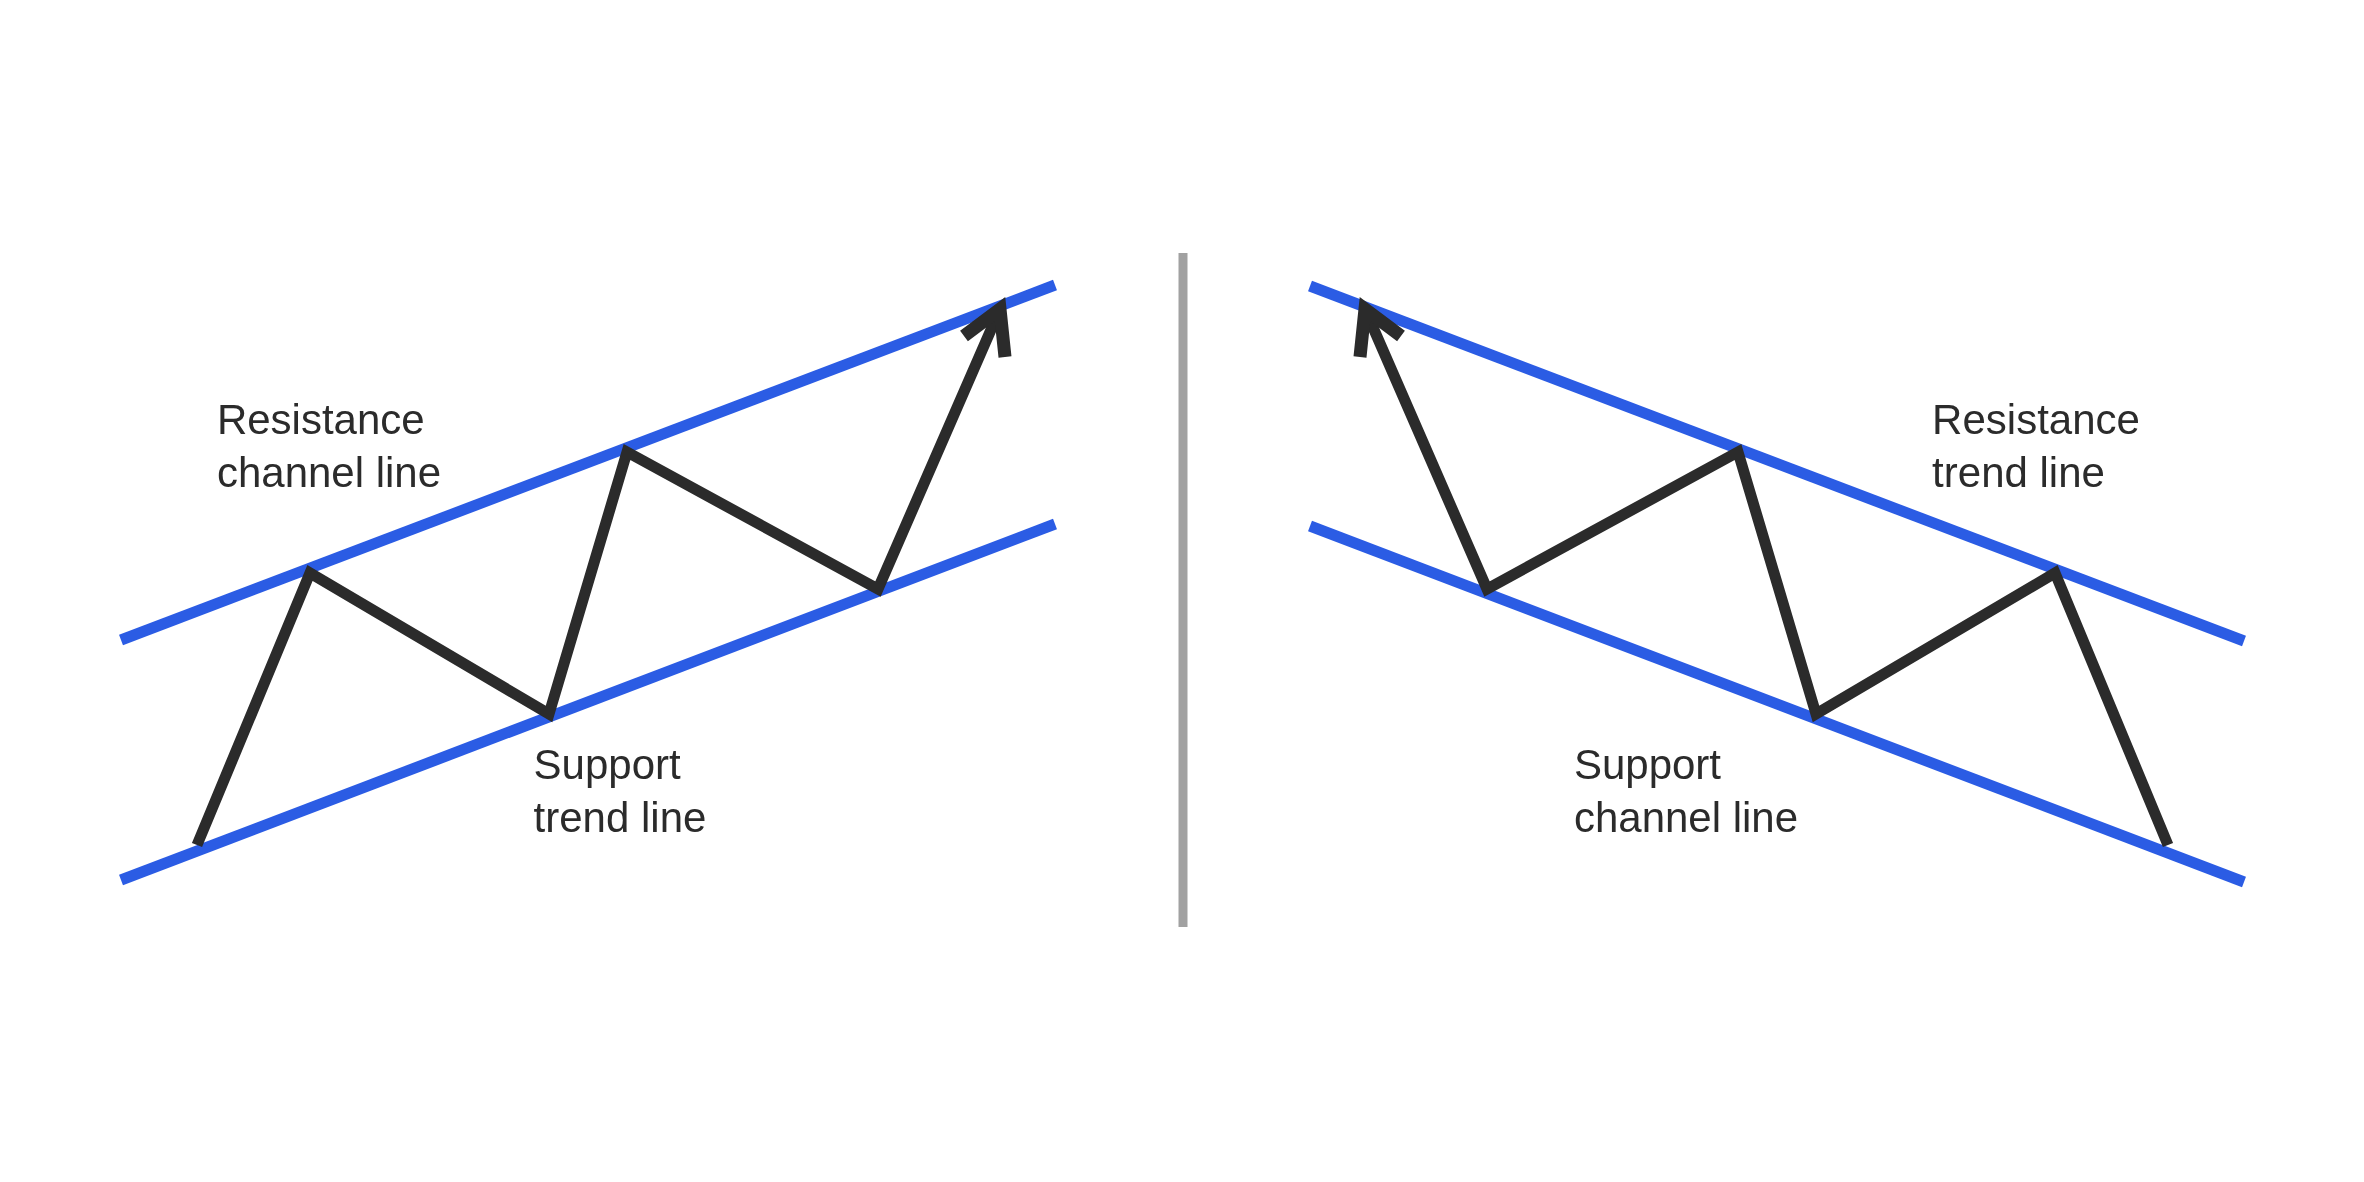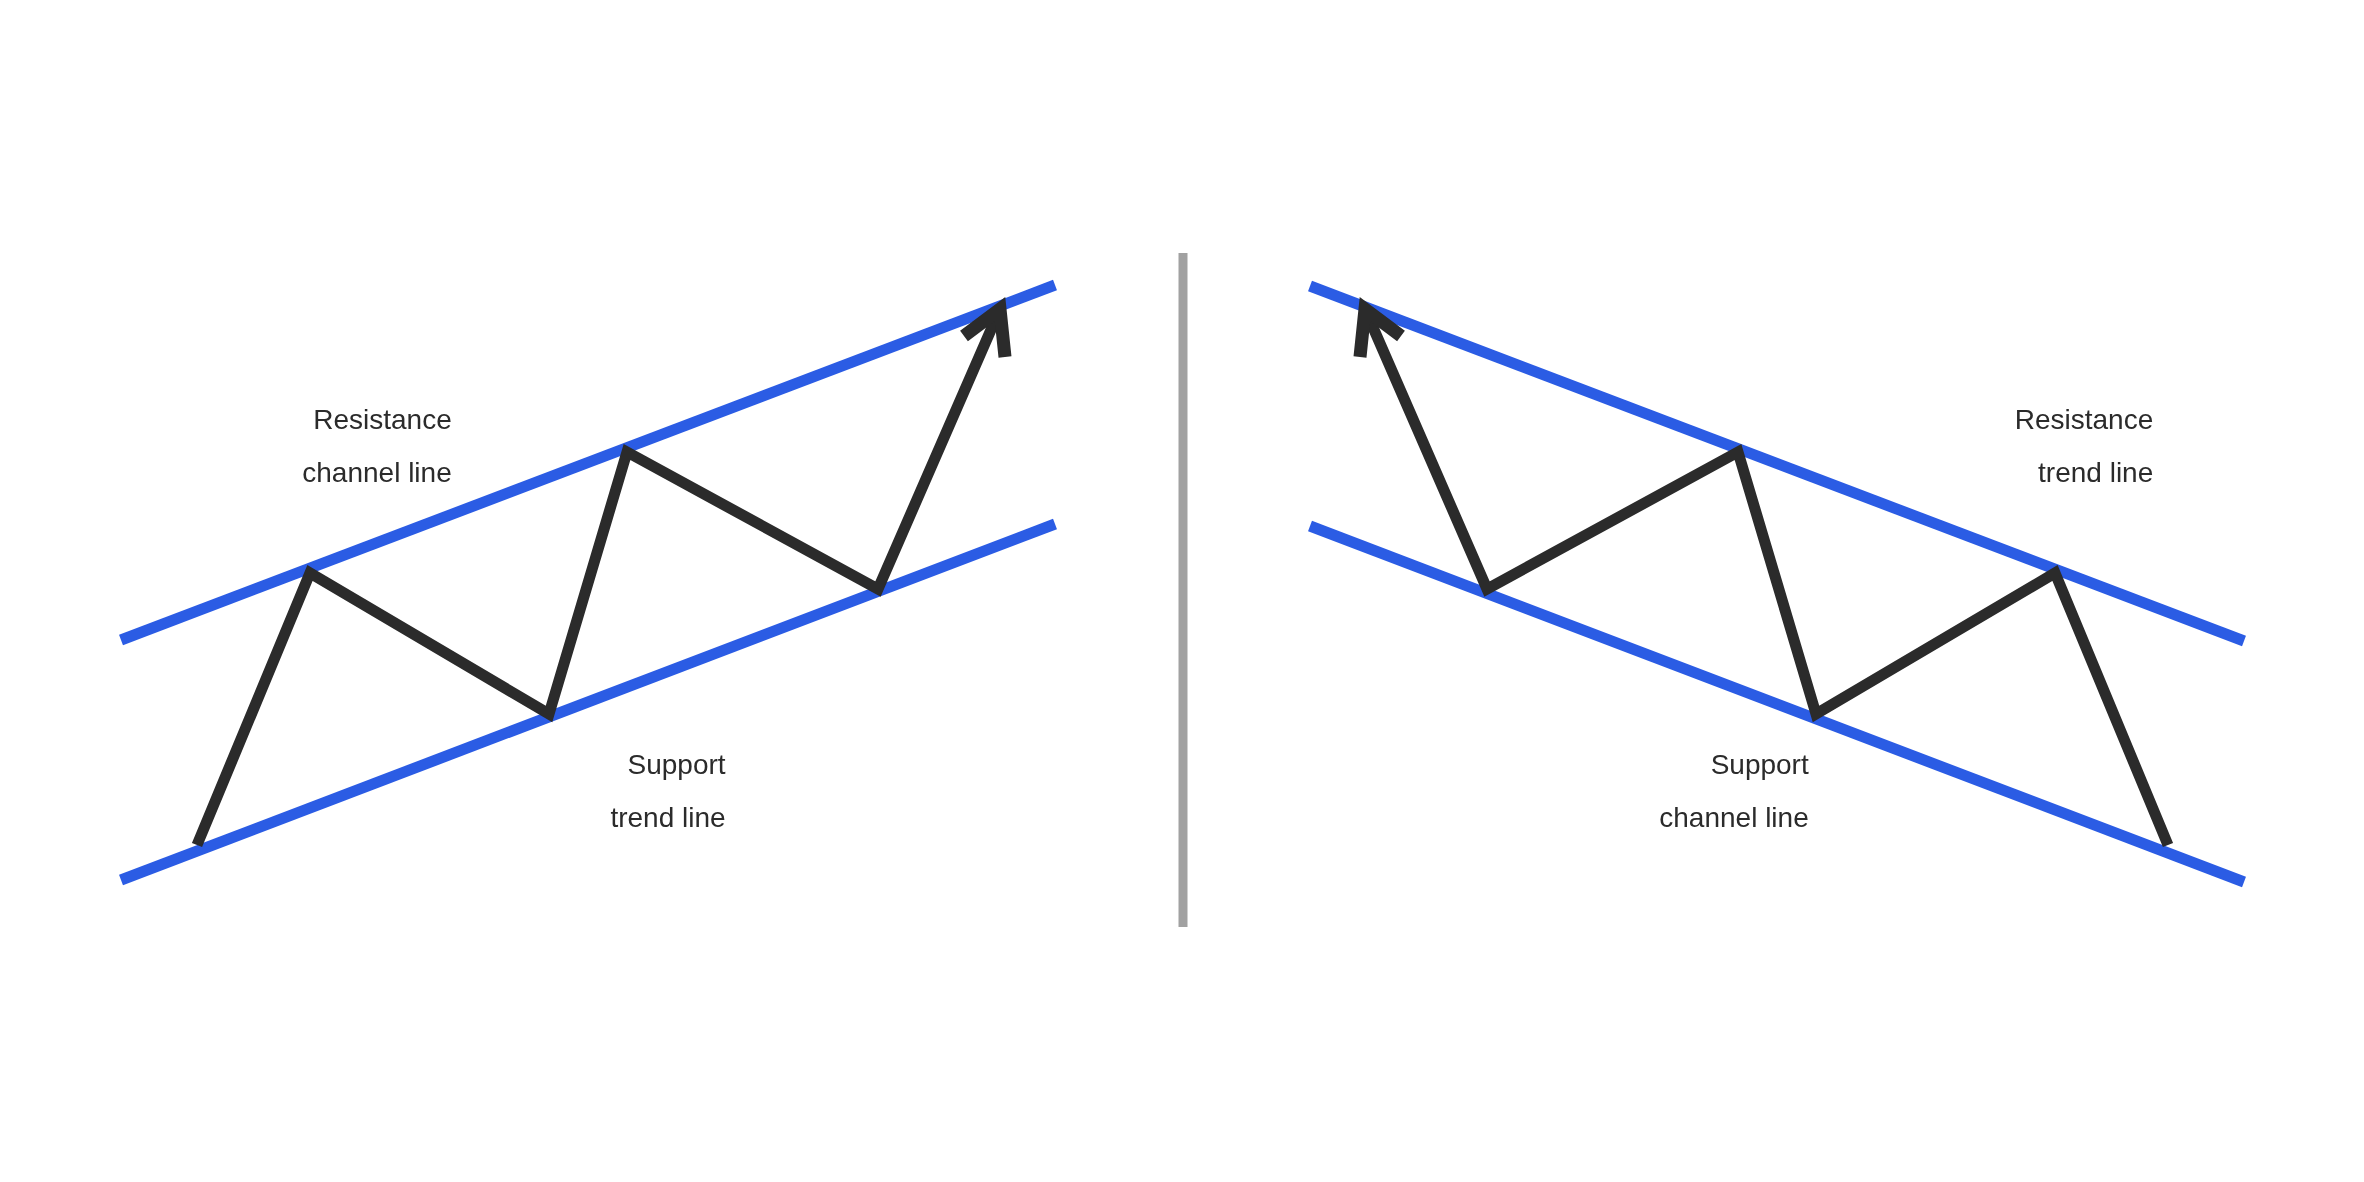--- a/index.html
+++ b/index.html
@@ -42,26 +42,25 @@
     stroke-linejoin: miter;
   }
   .divider-line {
     fill: none;
     stroke-width: 9;
     stroke-linecap: butt;
   }
   .label {
     position: absolute;
     transform: translateX(-50%);
-    text-align: right;
-    font-size: 28px;
+    text-align: left;
+    font-size: 42px;
     line-height: 53px;
     color: #2b2b2b;
     white-space: nowrap;
-    margin-left: 48px;
   }
   .label span {
     display: block;
   }
 </style>
 </head>
 <body>
 
 <div class="figure">
 

